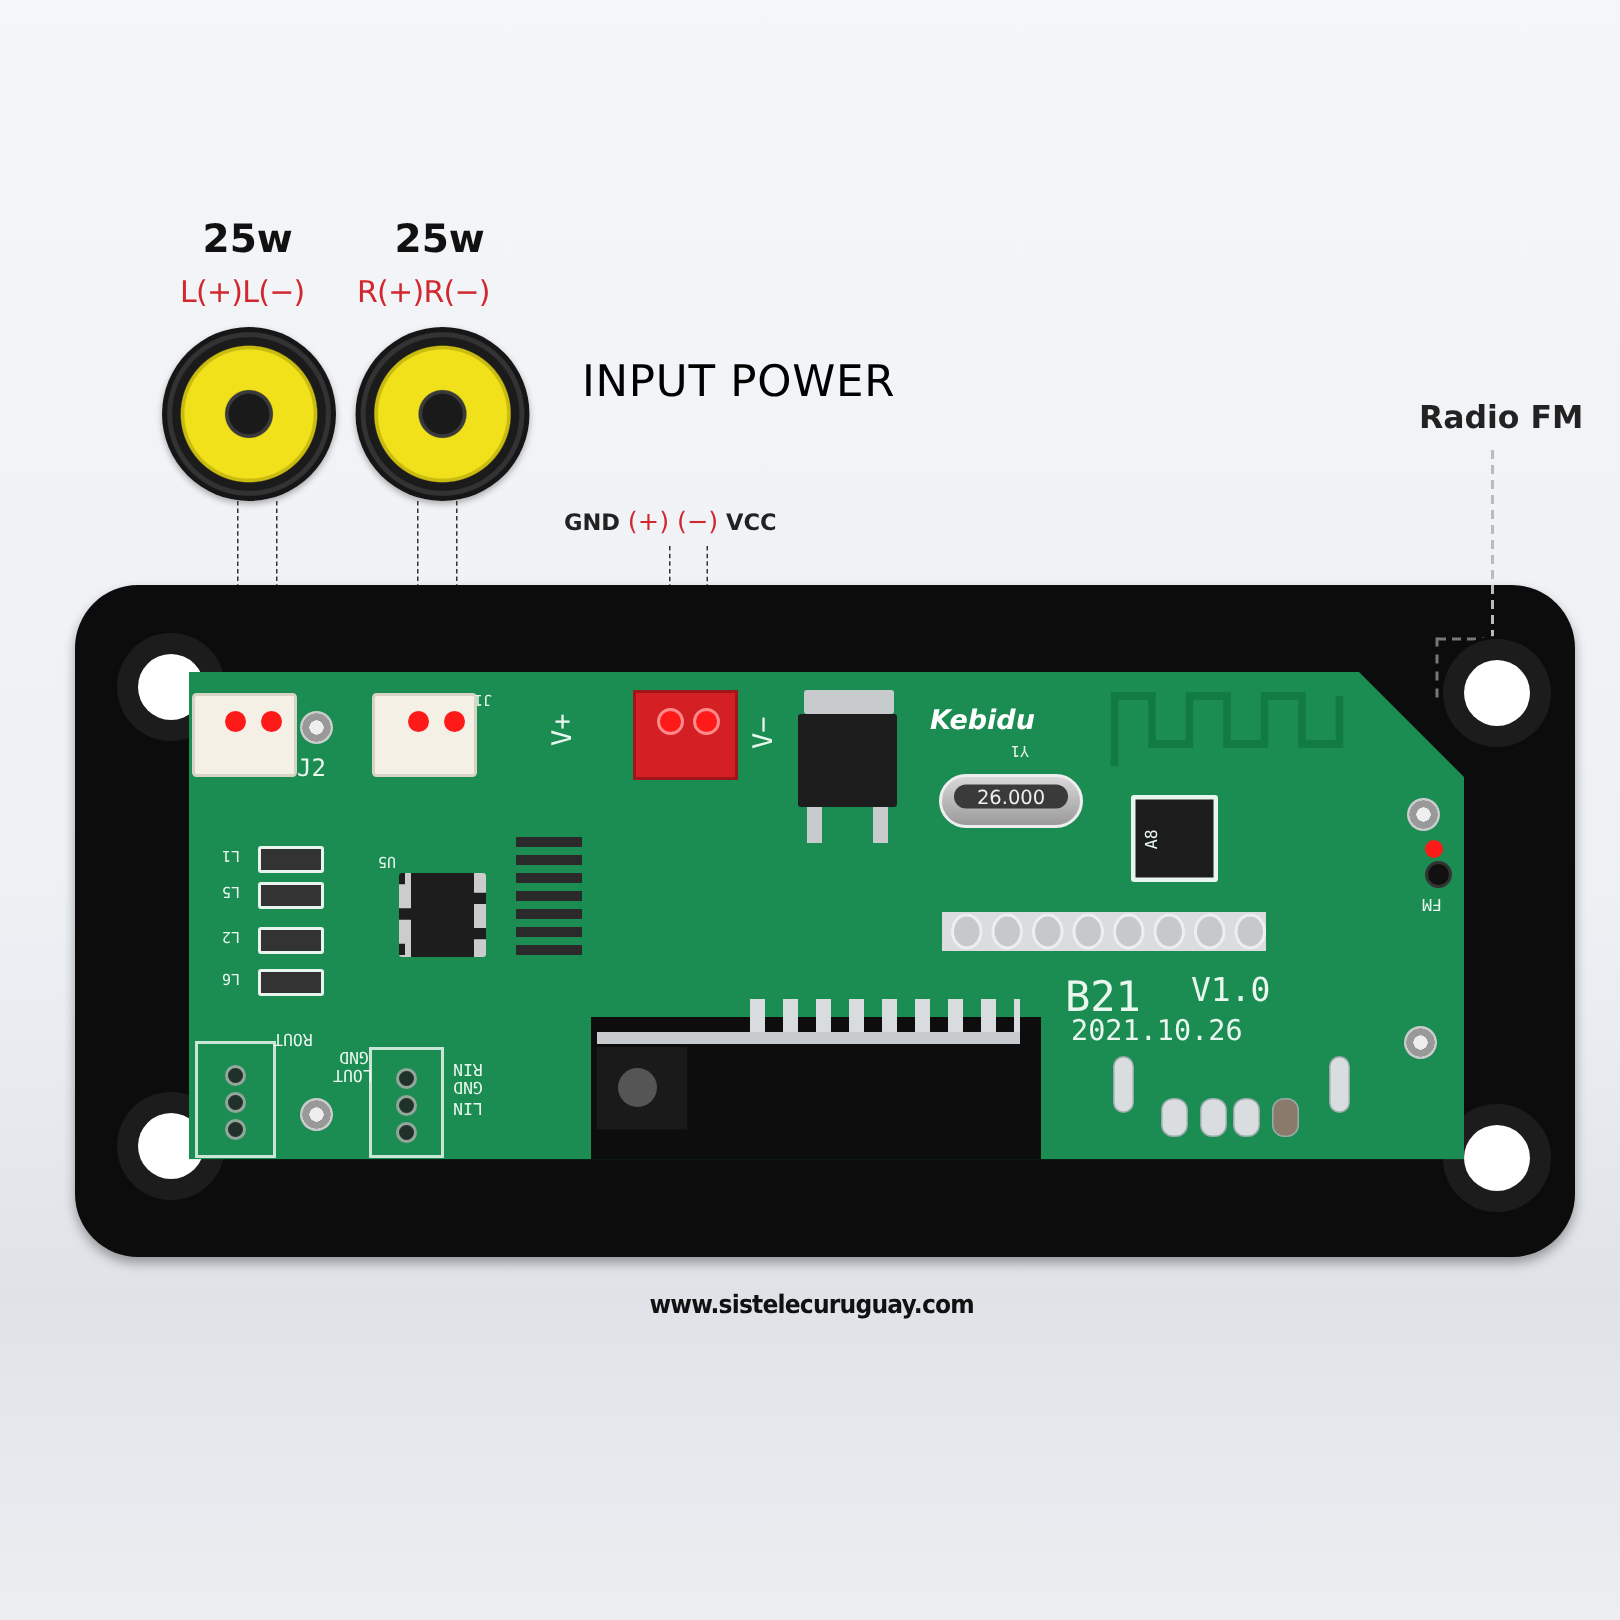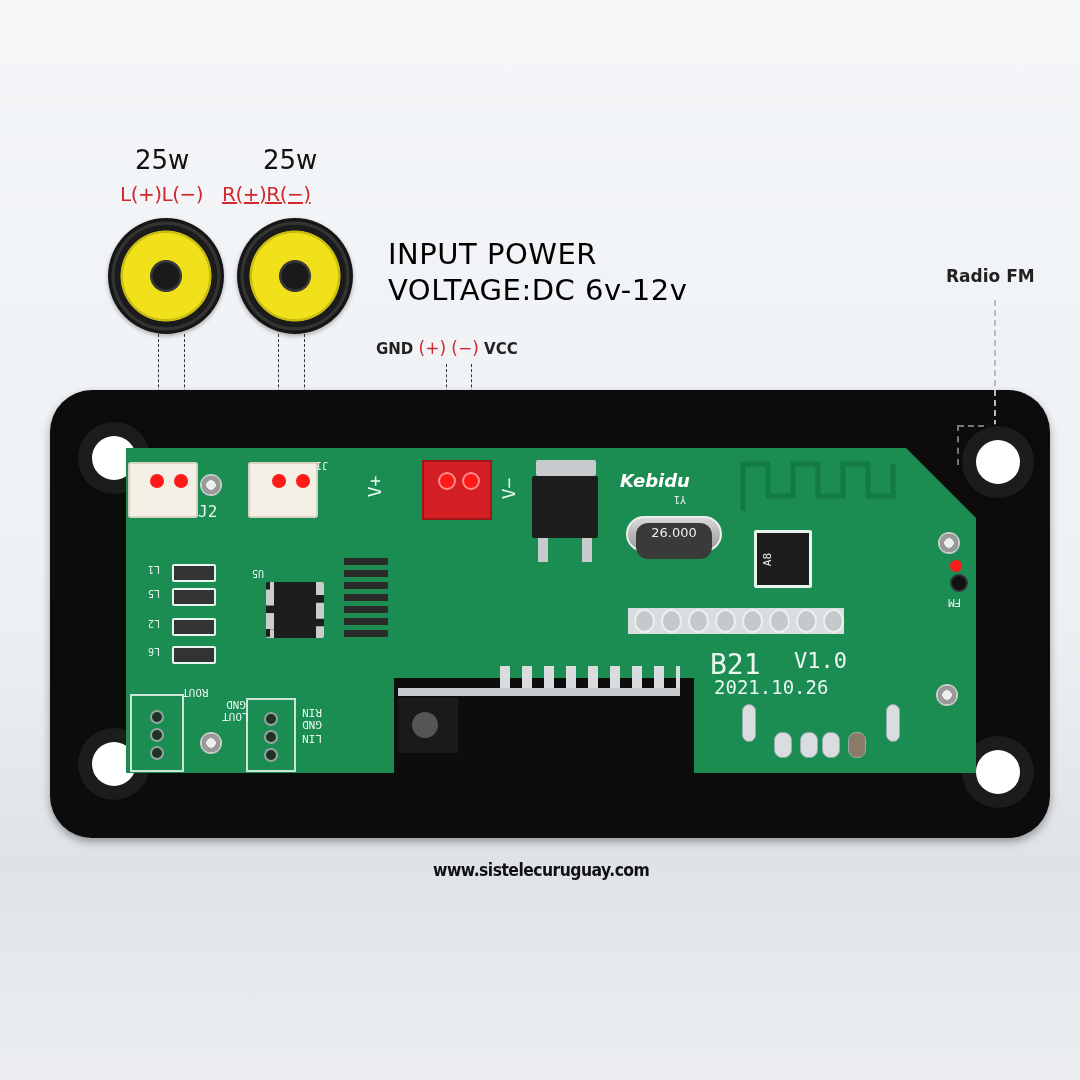--- a/index.html
+++ b/index.html
@@ -1,20 +1,20 @@
 <!DOCTYPE html>
 <html><head>
 <meta charset="utf-8">
 <style>
   html,body{margin:0;padding:0;}
   body{width:1080px;height:1080px;overflow:hidden;position:relative;
        background:linear-gradient(180deg,#f4f6f8 0%,#eef1f4 55%,#dfe3e8 80%,#eceef1 100%);
        font-family:"DejaVu Sans",sans-serif;}
   .abs{position:absolute;}
-  .watt{font-family:"DejaVu Sans",sans-serif;font-size:26px;font-weight:normal;color:#111;}
+  .watt{font-family:"DejaVu Sans",sans-serif;font-size:26px;font-weight:bold;color:#111;}
   .pol{font-family:"DejaVu Sans",sans-serif;font-size:20px;color:#d0282e;letter-spacing:-0.5px;}
   .speaker{width:116px;height:116px;border-radius:50%;
            background:radial-gradient(circle,#1a1a1a 0 16%,#3a3a3a 17% 19%,#f0e11a 20% 52%,#c9bb10 53% 55%,#1b1b1b 56% 62%,#333 63% 66%,#161616 67% 74%,#2a2a2a 75% 78%,#111 79% 100%);
            box-shadow:0 2px 4px rgba(0,0,0,.3);}
   .title{font-family:"DejaVu Sans",sans-serif;font-size:29px;color:#000000;line-height:36px;letter-spacing:0.5px;}
   .small-lbl{font-family:"DejaVu Sans",sans-serif;font-size:15px;font-weight:bold;color:#222;}
   .red-lbl{color:#d0282e;font-weight:normal;font-size:17px;}
   .dash{border-left:2px dashed #444;width:0;}
   .dash-thin{border-left:1.5px dashed #333;width:0;}
   .frame{left:50px;top:390px;width:1000px;height:448px;background:#0c0c0c;border-radius:42px;
@@ -24,65 +24,64 @@
   .pcb{left:126px;top:448px;width:850px;height:325px;background:#1b8c52;
        clip-path:polygon(0 0,780px 0,850px 70px,850px 325px,0 325px);}
   .pcb-inner-line{border:2px solid #e8f5ee;opacity:.85;}
   .connector{background:#f5f0e6;border:2px solid #d9d3c6;border-radius:3px;}
   .pin-red{width:14px;height:14px;border-radius:50%;background:#ff1a1a;}
   .red-conn{background:#d41f24;border:2px solid #a0161a;}
   .chip{background:#1d1d1d;border-radius:2px;}
   .silk{color:#e9f7ef;font-family:"DejaVu Sans Mono",monospace;}
   .brand{font-family:"DejaVu Sans",sans-serif;font-weight:bold;font-style:italic;color:#ffffff;font-size:18px;}
   .crystal{background:linear-gradient(180deg,#d8d8d8,#9a9a9a);border-radius:18px;border:2px solid #eee;}
-  .crystal span{display:block;margin:5px 8px;height:36px;border-radius:12px;background:#3a3a3a;color:#eee;
+  .crystal span{display:block;margin:5px 8px;height:16px;border-radius:12px;background:#3a3a3a;color:#eee;
        font-family:"DejaVu Sans",sans-serif;font-size:13px;text-align:center;line-height:20px;}
   .pad{background:#d9dde0;border:1px solid #9aa;border-radius:2px;}
   .pin-silver{width:20px;height:20px;border-radius:50%;background:#c5c9cc;border:2px solid #eee;}
   .screw{width:22px;height:22px;border-radius:50%;background:radial-gradient(circle,#eee 0 30%,#999 31% 60%,#ccc 61% 100%);}
   .url{font-family:"DejaVu Sans",sans-serif;font-weight:bold;font-size:17px;color:#111;letter-spacing:-0.6px;transform:scaleX(.92);transform-origin:left;}
   .slot{background:#0d0d0d;}
   .sd-metal{background:#c8cbcd;}
 </style>
 </head>
 <body>
 
 <div class="abs watt" style="left:135px;top:145px;">25w</div>
 <div class="abs watt" style="left:263px;top:145px;">25w</div>
 
 <div class="abs pol" style="left:120px;top:182px;">
   <span>L(+)</span><span>L(−)</span>
 </div>
-<div class="abs pol" style="left:222px;top:182px;text-decoration:underline;">
+<div class="abs pol" style="left:238px;top:182px;">
   <span>R(+)</span><span>R(−)</span>
 </div>
 
 <div class="abs speaker" style="left:108px;top:218px;"></div>
 <div class="abs speaker" style="left:237px;top:218px;"></div>
 
 <div class="abs dash-thin" style="left:158px;top:334px;height:134px;"></div>
 <div class="abs dash-thin" style="left:184px;top:334px;height:134px;"></div>
 <div class="abs dash-thin" style="left:278px;top:334px;height:134px;"></div>
 <div class="abs dash-thin" style="left:304px;top:334px;height:134px;"></div>
 
 <div class="abs title" style="left:388px;top:236px;">
   <div>INPUT POWER</div>
-  <div>VOLTAGE:DC 6v-12v</div>
 </div>
 
 <div class="abs small-lbl" style="left:376px;top:338px;">
   <span>GND</span>
   <span class="red-lbl">(+)</span>
   <span class="red-lbl">(−)</span>
   <span>VCC</span>
 </div>
 <div class="abs dash-thin" style="left:446px;top:364px;height:100px;"></div>
 <div class="abs dash-thin" style="left:471px;top:364px;height:100px;"></div>
 
-<div class="abs small-lbl" style="left:946px;top:266px;font-size:17px;">Radio FM</div>
+<div class="abs small-lbl" style="left:946px;top:266px;font-size:21px;">Radio FM</div>
 
 <div class="abs frame"></div>
 
 <div class="abs dash" style="left:994px;top:300px;height:126px;border-color:#bbb;"></div>
 <div class="abs" style="left:958px;top:425px;width:36px;border-top:2px dashed #777;"></div>
 <div class="abs dash" style="left:957px;top:425px;height:40px;border-color:#777;"></div>
 
 <div class="abs hole" style="left:92px;top:436px;"></div>
 <div class="abs hole" style="left:976px;top:440px;"></div>
 <div class="abs hole" style="left:92px;top:742px;"></div>

